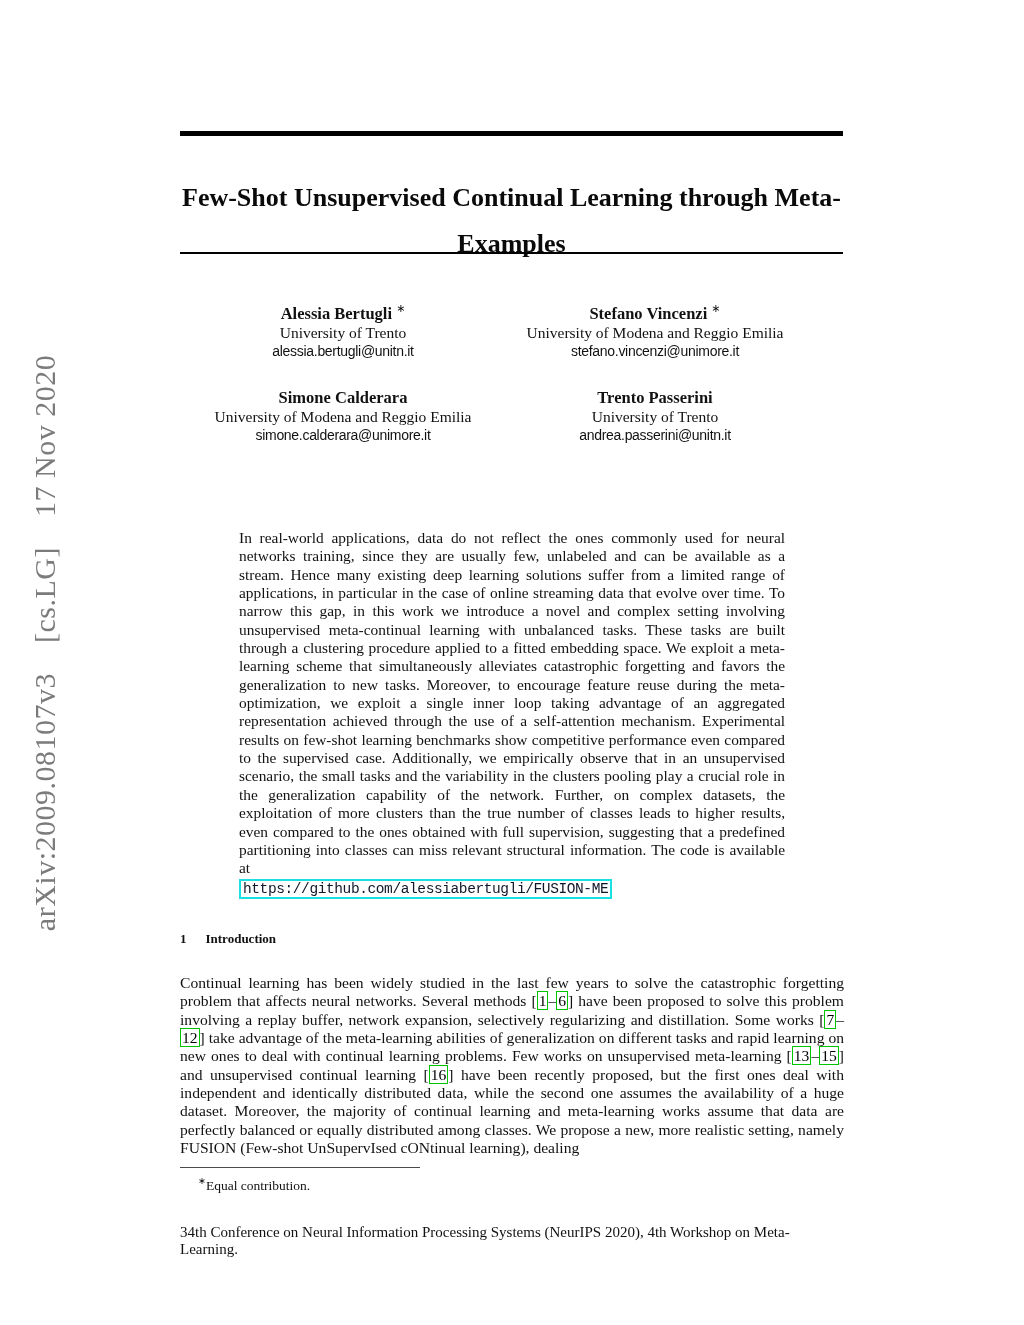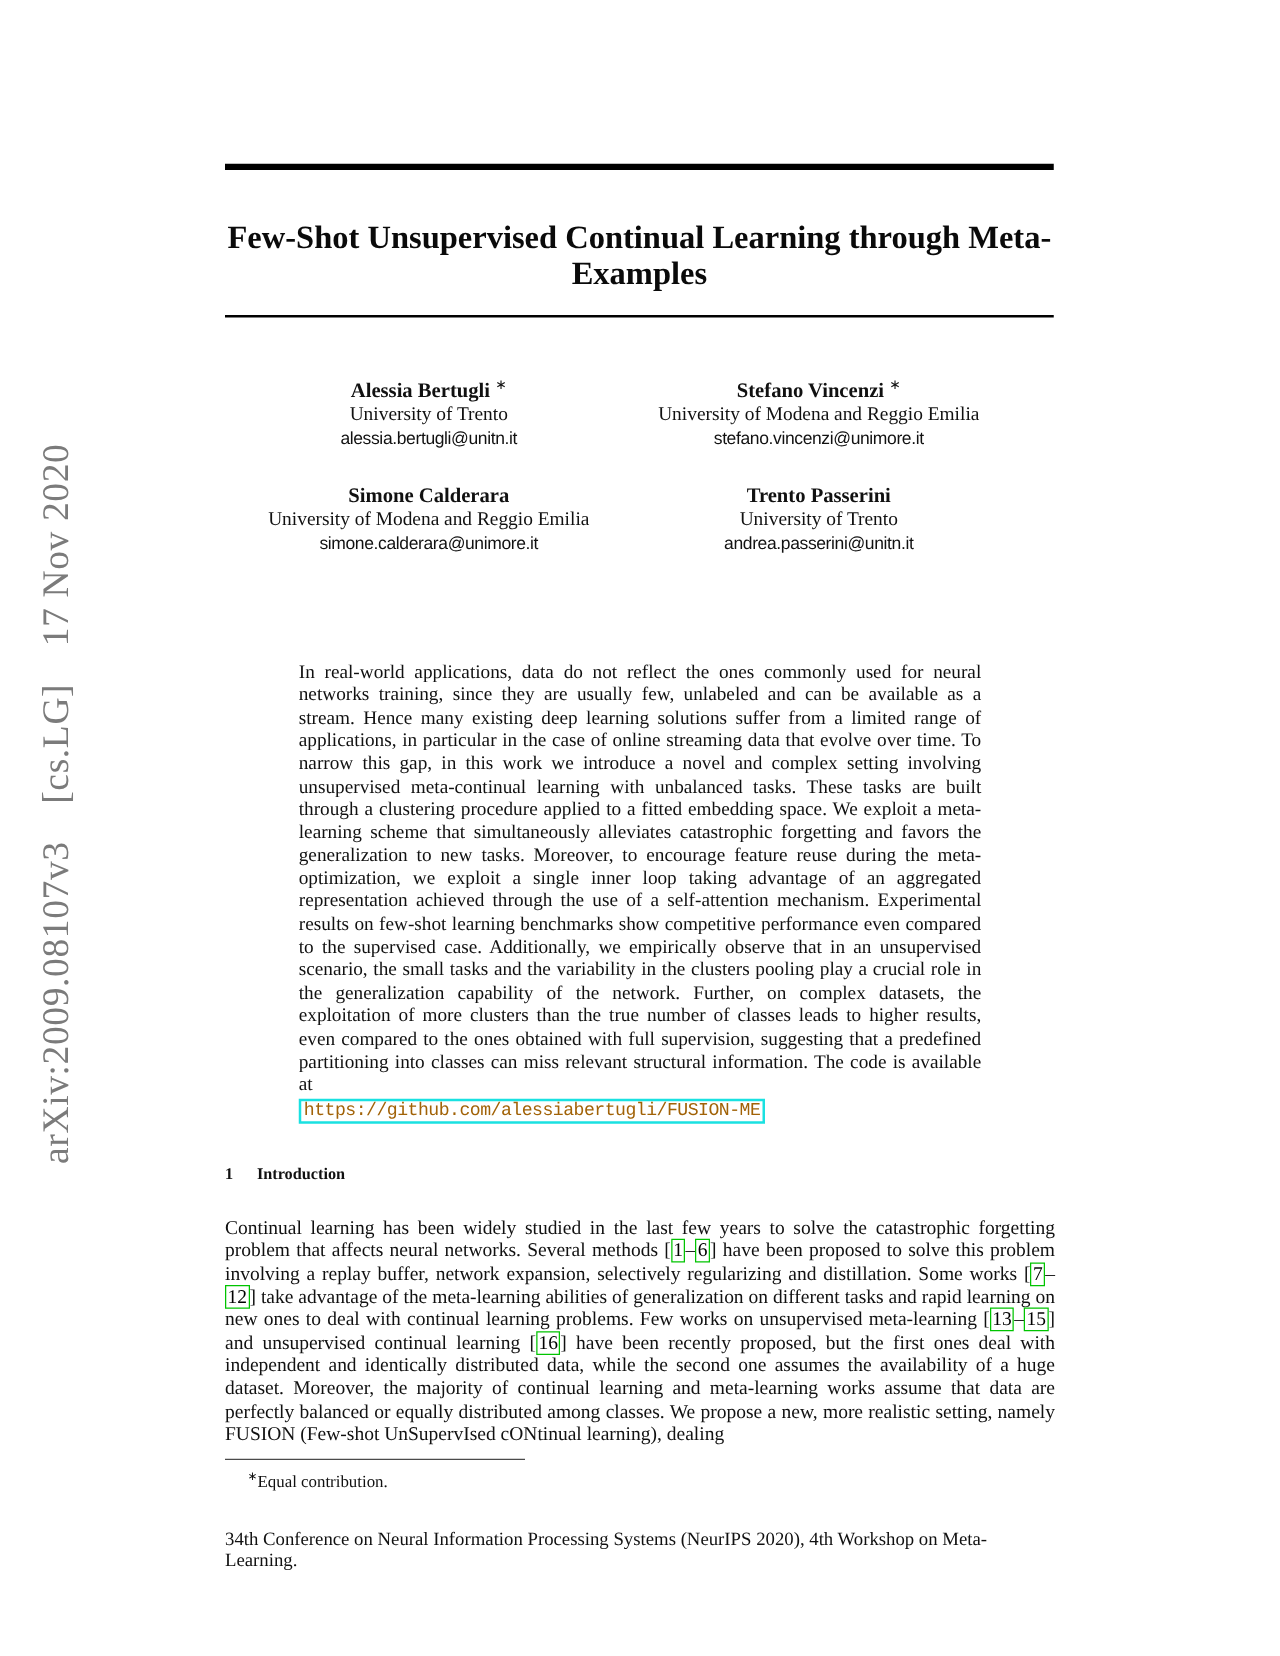--- a/index.html
+++ b/index.html
@@ -25,21 +25,21 @@
     letter-spacing: 0.5px;
   }
   .arxiv-strip .seg { margin-right: 30px; }
   .arxiv-strip .seg:last-child { margin-right: 0; }
 
   .rule-top    { position: absolute; left: 180px; top: 131px; width: 663px; height: 5px; background: #000; }
   .rule-title  { position: absolute; left: 180px; top: 252px; width: 663px; height: 2px; background: #000; }
 
   .paper-title {
     position: absolute; left: 180px; top: 158px; width: 663px;
-    text-align: center; font-size: 26px; font-weight: bold; line-height: 29px;
+    text-align: center; font-size: 26px; font-weight: bold; line-height: 46px;
     color: #0a0a0a;
   }
 
   .author { position: absolute; text-align: center; }
   .author-1 { left: 181px; top: 299px; width: 324px; }
   .author-2 { left: 489px; top: 299px; width: 332px; }
   .author-3 { left: 181px; top: 383px; width: 324px; }
   .author-4 { left: 489px; top: 383px; width: 332px; }
   .author-name  { font-size: 16.5px; font-weight: bold; line-height: 19px; }
   .author-name sup { font-weight: normal; font-size: 11px; }
@@ -51,21 +51,21 @@
     text-align: center; font-size: 18px; font-weight: bold;
   }
   .abstract-body {
     position: absolute; left: 239px; top: 529px; width: 546px;
     font-size: 15.4px; line-height: 18.35px; text-align: justify;
   }
   .code-link-line { margin-top: 1px; text-align: left; }
   .url-box {
     font-family: "Liberation Mono", "DejaVu Sans Mono", monospace;
     font-size: 14.5px; letter-spacing: -0.4px;
-    border: 2px solid #1ae1e1; padding: 0 2px; color: #a16207;
+    border: 2px solid #1ae1e1; padding: 0 2px; color: #0f172a;
     text-decoration: none;
   }
 
   .section-heading {
     position: absolute; left: 180px; top: 931px;
     font-size: 13px; font-weight: bold;
   }
   .section-heading .sec-num { margin-right: 19px; }
 
   .intro-body {

